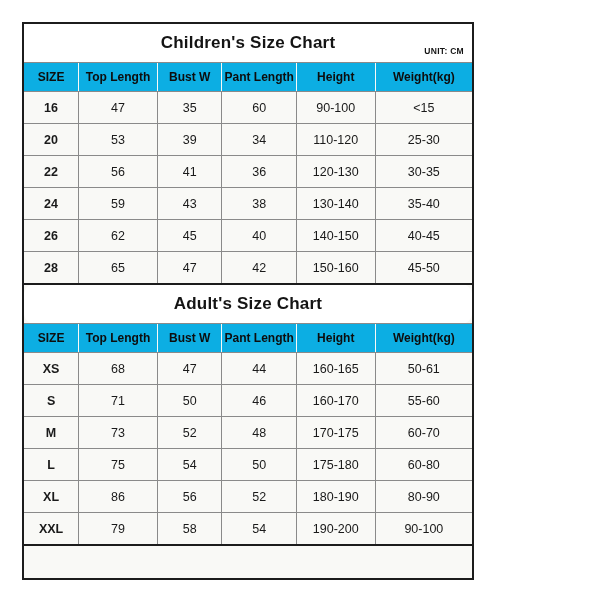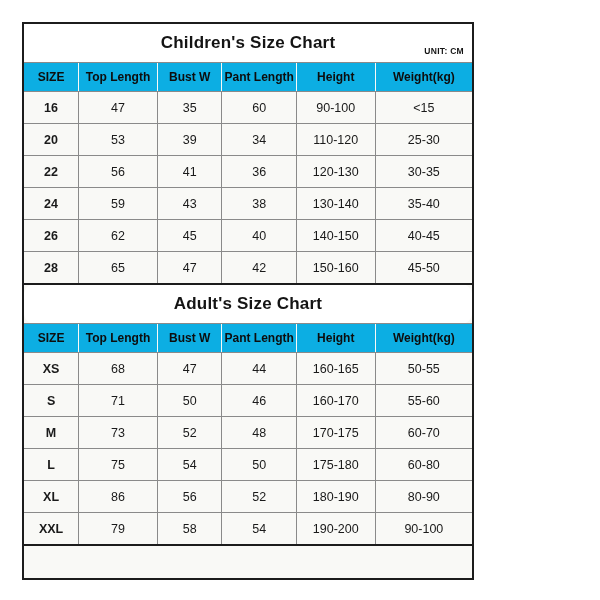--- a/index.html
+++ b/index.html
@@ -212,21 +212,21 @@
         <td>Height</td>
         <td>Weight(kg)</td>
       </tr>
 
       <tr class="body-row">
         <td class="size-cell">XS</td>
         <td class="val-cell">68</td>
         <td class="val-cell">47</td>
         <td class="val-cell">44</td>
         <td class="val-cell">160-165</td>
-        <td class="val-cell">50-55</td>
+        <td class="val-cell">50-61</td>
       </tr>
       <tr class="body-row">
         <td class="size-cell">S</td>
         <td class="val-cell">71</td>
         <td class="val-cell">50</td>
         <td class="val-cell">46</td>
         <td class="val-cell">160-170</td>
         <td class="val-cell">55-60</td>
       </tr>
       <tr class="body-row">

